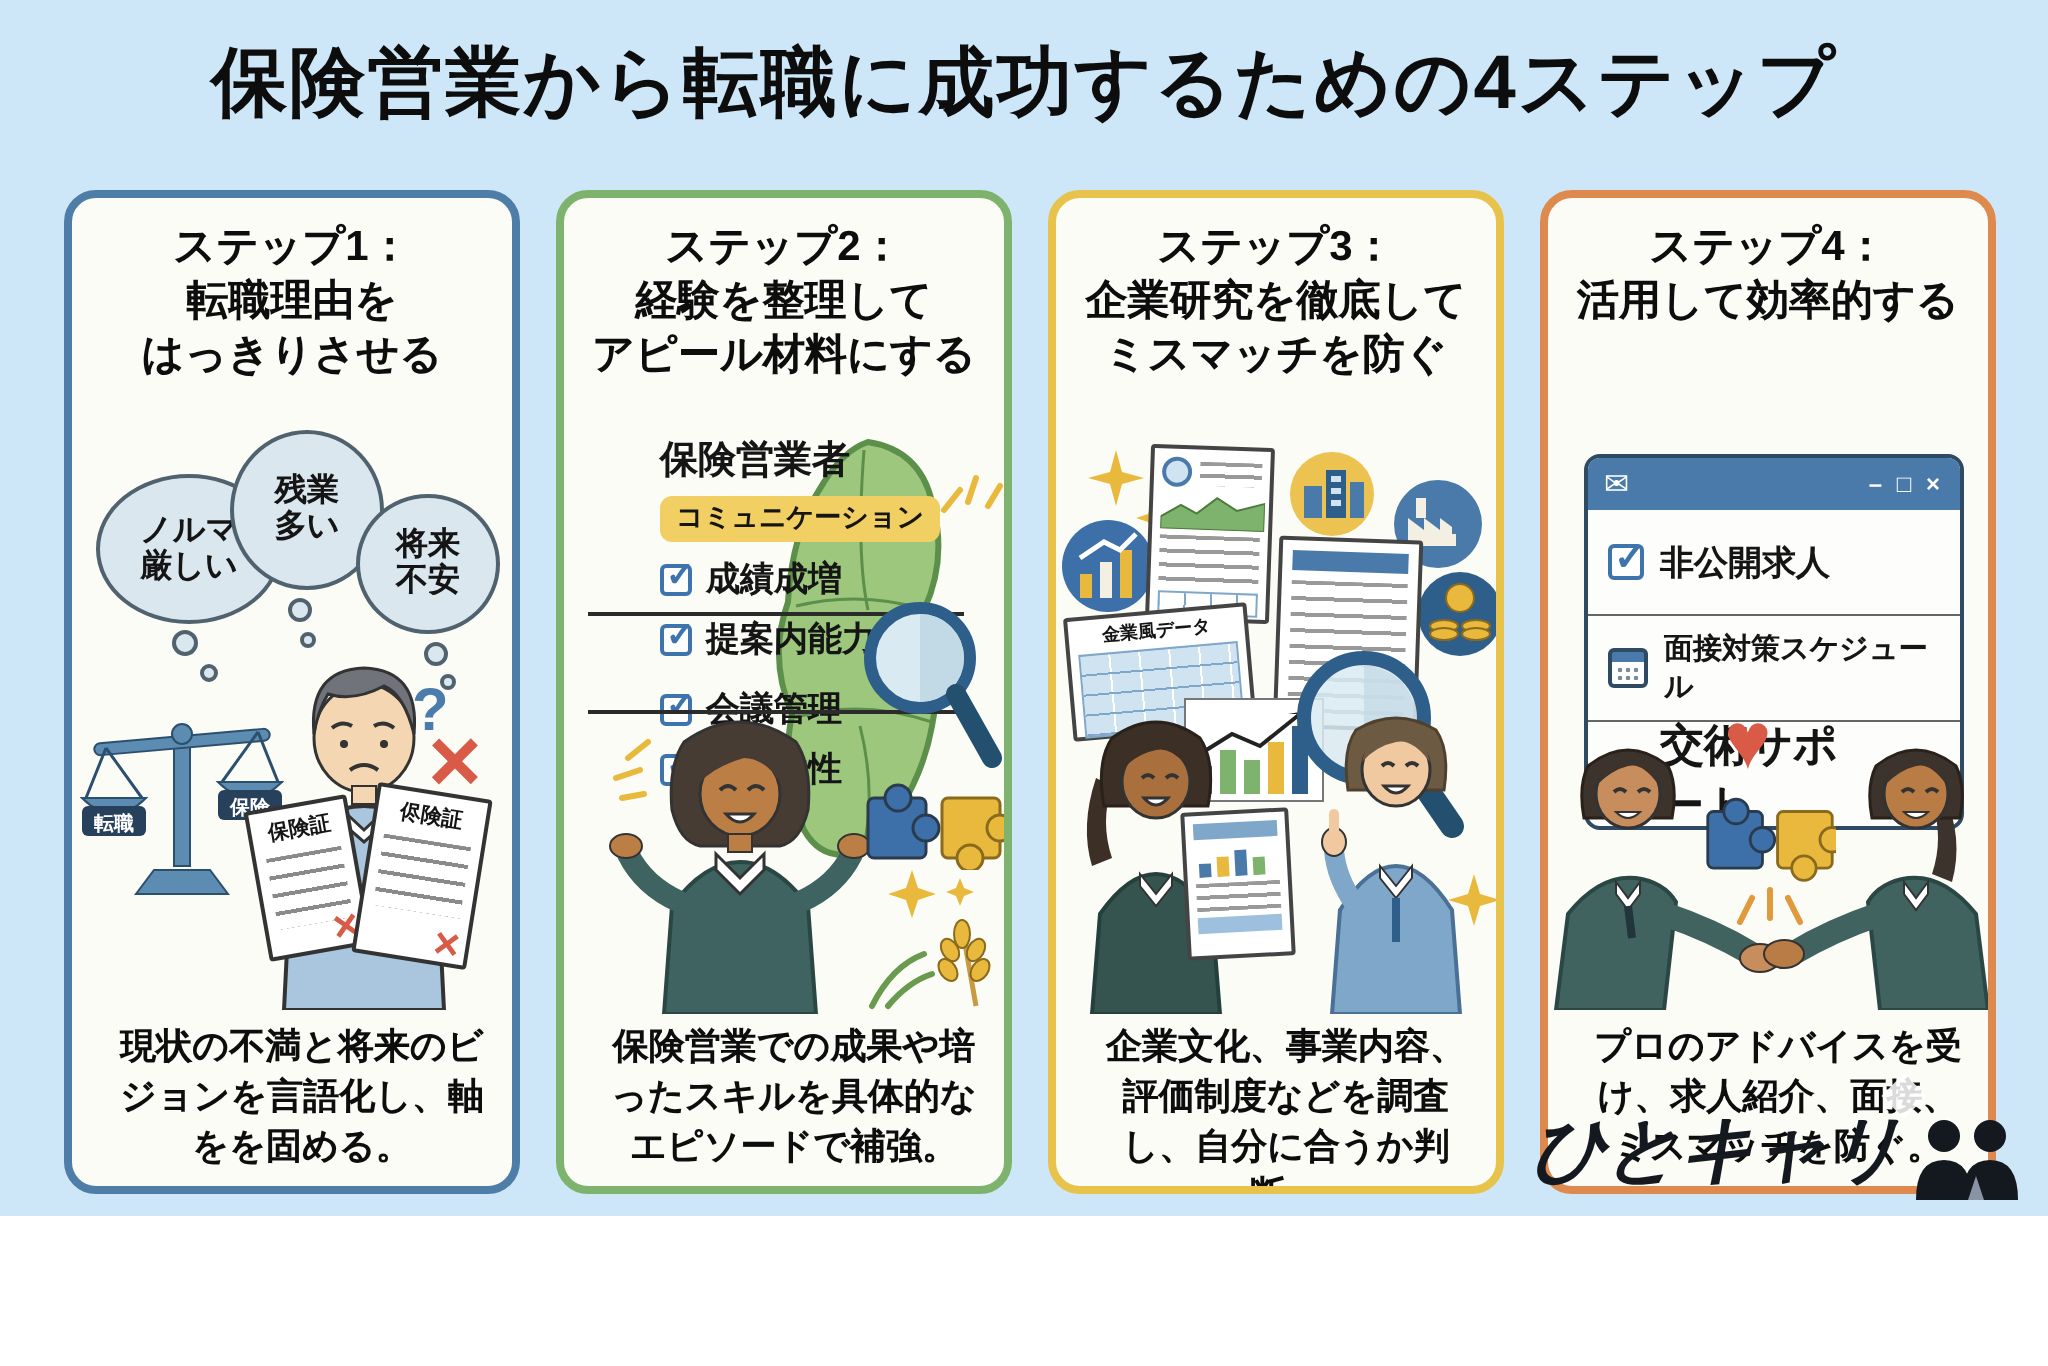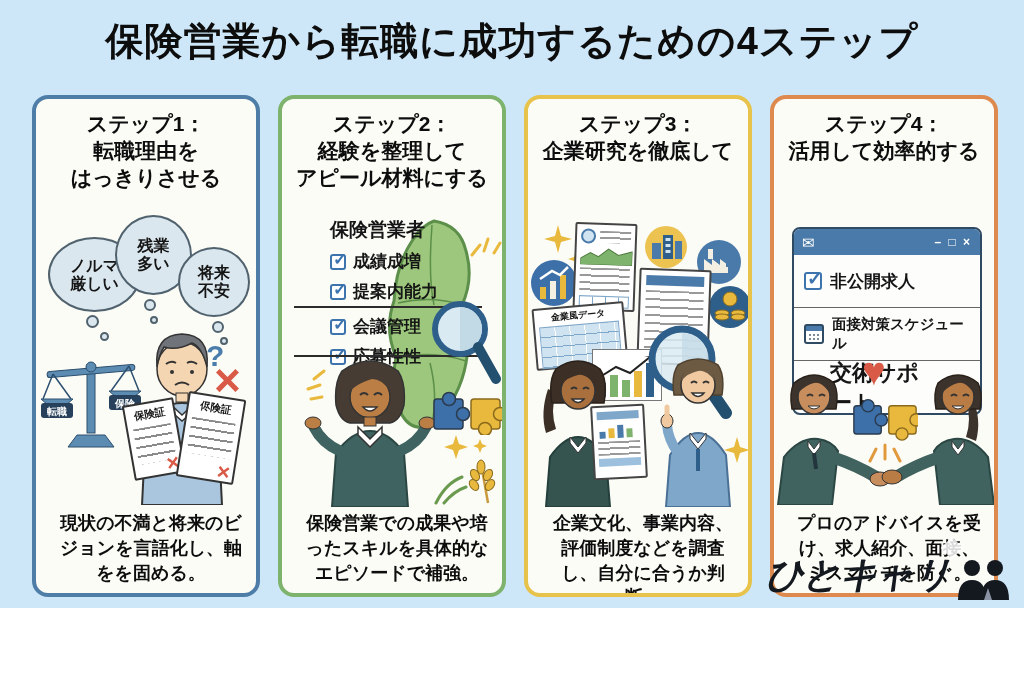--- a/index.html
+++ b/index.html
@@ -173,20 +173,21 @@
         <path d="M48 146 Q56 178 50 206" stroke="#5c8f4a" stroke-width="1.5" fill="none"></path>
       </svg>
       <svg class="abs" style="left:186px;top:126px;z-index:2;" width="34" height="34" viewBox="0 0 34 34">
         <line x1="4" y1="30" x2="12" y2="20" stroke="#e8b93d" stroke-width="3" stroke-linecap="round"></line>
         <line x1="16" y1="26" x2="20" y2="14" stroke="#e8b93d" stroke-width="3" stroke-linecap="round"></line>
         <line x1="26" y1="28" x2="32" y2="18" stroke="#e8b93d" stroke-width="3" stroke-linecap="round"></line>
       </svg>
 
       <div class="skills">
         <div class="skills-header">保険営業者</div>
+        <div class="pill">コミュニケーション</div>
         <div class="chk-row">
           <div class="chk-box">
               <span>✓</span>
             </div>
           <div class="chk-label">成績成増</div>
         </div>
         <div class="chk-row">
           <div class="chk-box">
               <span>✓</span>
             </div>
@@ -260,20 +261,21 @@
         <ellipse cx="60" cy="30" rx="4" ry="6" transform="rotate(35 60 30)" fill="#e8b93d" stroke="#8a6a1c"></ellipse>
       </svg>
 
       <div class="caption">保険営業での成果や培ったスキルを具体的なエピソードで補強。</div>
     </div>
 
     <div class="card s3">
       <div class="card-title">
         <div>ステップ3：</div>
         <div>企業研究を徹底して</div>
+        <div>ミスマッチを防ぐ</div>
       </div>
 
       <svg class="abs" style="left:16px;top:126px;z-index:2;" width="40" height="44" viewBox="0 0 40 44">
         <polygon points="14,0 17,11 28,14 17,17 14,28 11,17 0,14 11,11" fill="#e8b93d"></polygon>
         <polygon points="32,26 34,32 40,34 34,36 32,42 30,36 24,34 30,32" fill="#e8b93d"></polygon>
       </svg>
 
       <div class="abs" style="left:46px;top:124px;width:62px;height:88px;background:#fff;border:2px solid #444;border-radius:2px;transform:rotate(2deg);z-index:3;padding:4px;">
         <div style="display:flex;gap:4px;align-items:center;">
           <div style="width:15px;height:15px;border-radius:50%;border:2px solid #4a7aa9;background:#cfe3f1;"></div>

